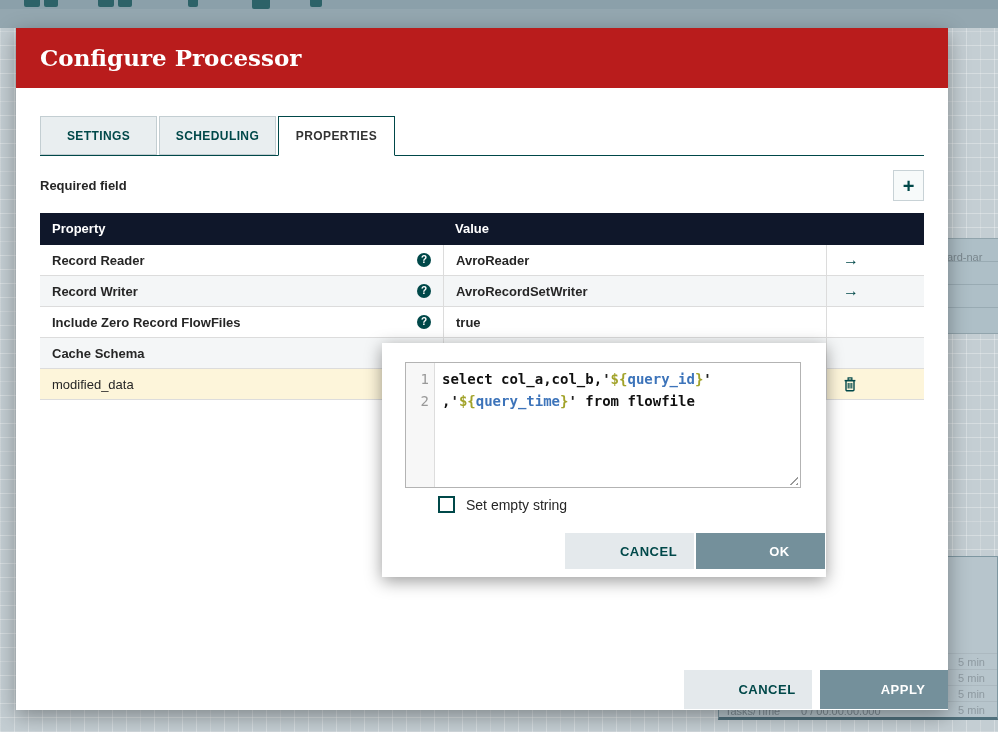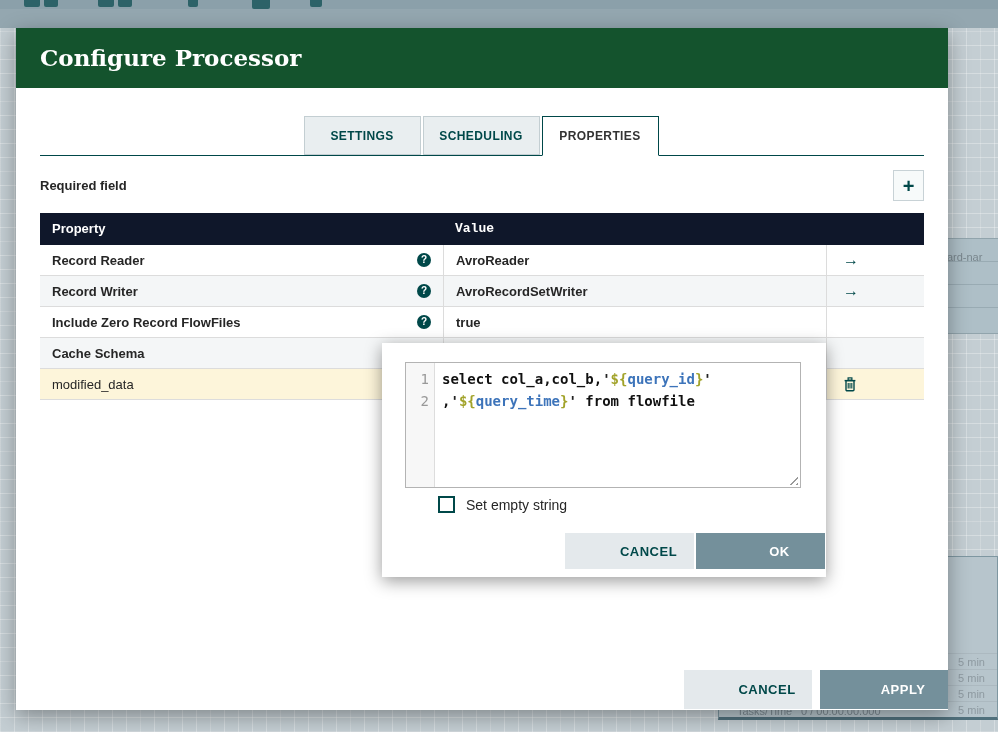--- a/index.html
+++ b/index.html
@@ -19,48 +19,48 @@
 
   .bg-box1{position:absolute;left:748px;top:238px;width:250px;height:94px;
     background:#aebfc7;border:1px solid rgba(110,130,140,.45);z-index:1;}
   .bg-box1 .r{border-bottom:1px solid rgba(90,110,120,.25);height:22px;}
   .bg-text-nar{position:absolute;left:920px;top:251px;font-size:11px;color:#79868d;z-index:1;white-space:nowrap;}
 
   .bg-box2{position:absolute;left:718px;top:556px;width:280px;height:164px;
     background:#b7c5cc;border:1px solid #7e97a1;border-bottom:3px solid #50707c;z-index:1;box-sizing:border-box;}
   .stat-row{position:absolute;left:0;width:100%;height:16px;border-top:1px solid rgba(0,0,0,.06);
     font-size:11px;color:#8e9aa1;text-align:right;box-sizing:border-box;padding-right:12px;line-height:16px;}
-  .tasks-label{position:absolute;left:18px;top:146px;font-size:11px;color:#7d8b93;line-height:16px;}
+  .tasks-label{position:absolute;left:6px;top:146px;font-size:11px;color:#7d8b93;line-height:16px;}
   .tasks-value{position:absolute;left:82px;top:146px;font-size:11px;color:#7d8b93;line-height:16px;}
 
   
   .dialog{position:absolute;left:16px;top:28px;width:932px;height:682px;z-index:5;
     box-shadow:0 6px 20px rgba(0,0,0,.35);}
-  .dialog-header{height:60px;background:#14532d;color:#fff;
+  .dialog-header{height:60px;background:#b91c1c;color:#fff;
     font-family:"DejaVu Serif",serif;font-weight:bold;font-size:23px;line-height:60px;padding-left:24px;}
   .dialog-body{position:absolute;top:60px;left:0;right:0;bottom:0;background:#fff;}
 
   .tabs{position:absolute;left:24px;right:24px;top:28px;height:39px;display:flex;
-    border-bottom:1px solid #004849;box-sizing:content-box;justify-content:center;}
+    border-bottom:1px solid #004849;box-sizing:content-box;}
   .tab{width:117px;margin-right:2px;display:flex;align-items:center;justify-content:center;
     background:#e9eef0;border:1px solid #c3ced2;color:#004849;font-size:12px;font-weight:bold;
     letter-spacing:.4px;box-sizing:border-box;cursor:default;}
   .tab.active{background:#fff;border:1px solid #004849;border-bottom:1px solid #fff;
     margin-bottom:-1px;color:#333;}
 
   .required-row{position:absolute;left:24px;right:24px;top:82px;height:31px;}
   .required-label{font-size:13px;font-weight:bold;color:#262626;line-height:31px;}
   .add-btn{position:absolute;right:0;top:0;width:31px;height:31px;background:#f7fafa;
     border:1px solid #c8d2d6;color:#004849;font-size:20px;font-weight:bold;line-height:28px;
     text-align:center;padding:0;cursor:pointer;}
 
   .prop-table{position:absolute;left:24px;top:125px;width:884px;font-size:13px;color:#262626;}
   .thead{height:32px;background:#0f172a;color:#fff;font-weight:bold;position:relative;line-height:32px;}
   .th-prop{padding-left:12px;}
-  .th-val{position:absolute;left:415px;top:0;font-family:Liberation Mono, monospace;}
+  .th-val{position:absolute;left:415px;top:0;}
   .prow{display:grid;grid-template-columns:403px 383px 98px;height:31px;
     border-bottom:1px solid #dcdcdc;box-sizing:border-box;align-items:stretch;}
   .prow.alt{background:#f4f6f7;}
   .prow.highlight{background:#fdf5da;}
   .cell{display:flex;align-items:center;box-sizing:border-box;}
   .cell.namec{padding-left:12px;position:relative;padding-right:30px;}
   .cell.namec .nm{font-weight:bold;}
   .prow.custom .nm{font-weight:normal;}
   .cell.valc{border-left:1px solid #dcdcdc;padding-left:12px;font-weight:bold;}
   .cell.actc{border-left:1px solid #dcdcdc;padding-left:16px;}

